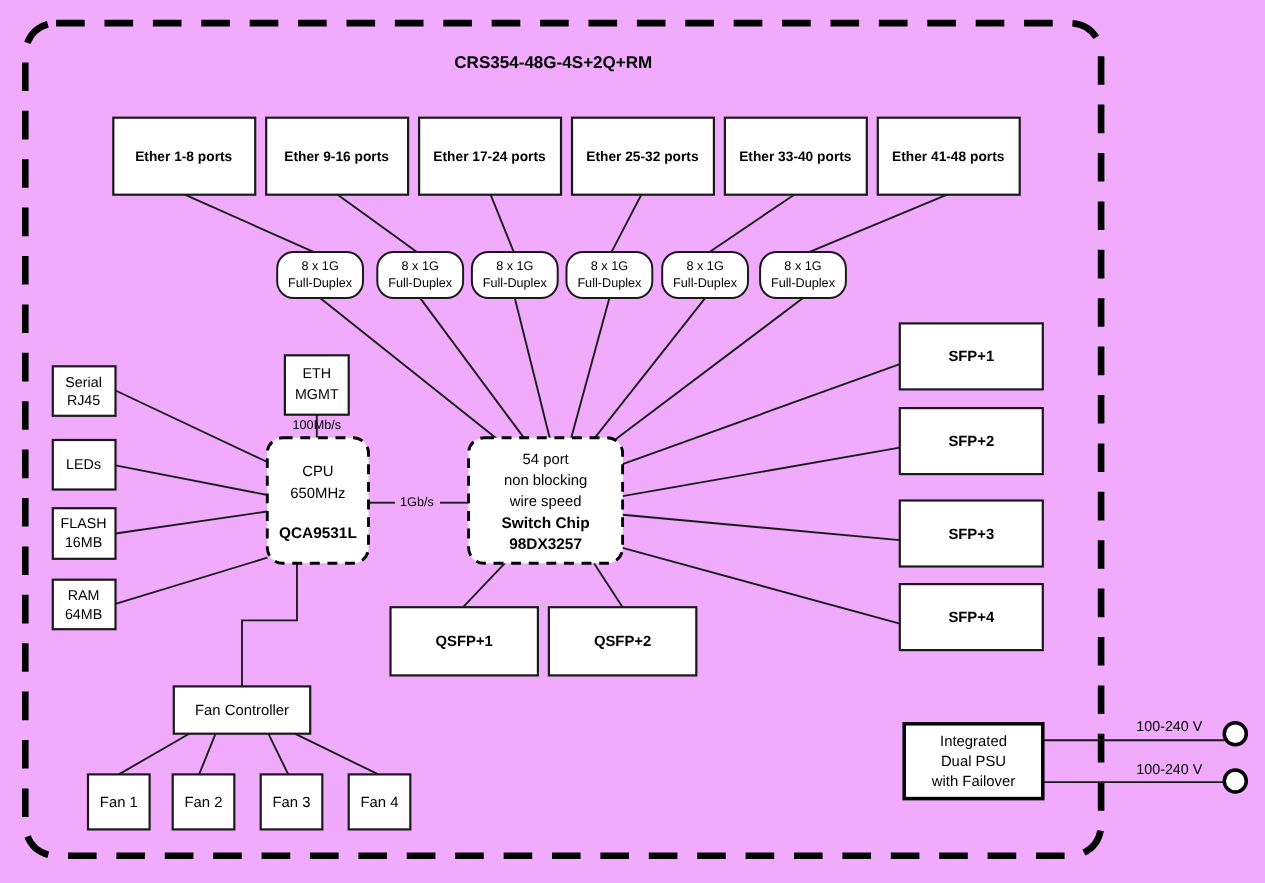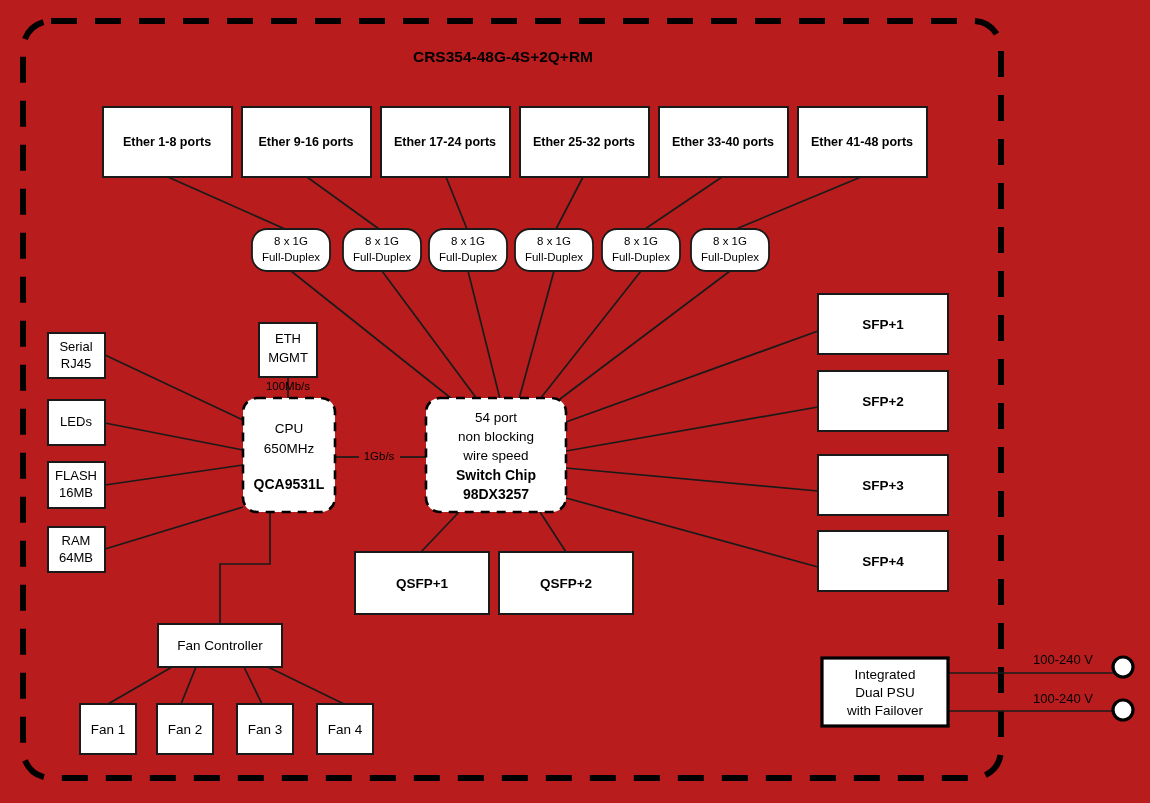--- a/index.html
+++ b/index.html
@@ -11,21 +11,21 @@
   body {
     width: 1150px;
     height: 803px;
     overflow: hidden;
     font-family: "Liberation Sans", sans-serif;
   }
   #diagram-root {
     position: relative;
     width: 1150px;
     height: 803px;
-    background: #b91c1c;
+    background: #f0abfc;
   }
   svg#block-diagram {
     display: block;
     width: 1150px;
     height: 803px;
   }
   .box-rect {
     fill: #ffffff;
     stroke: #1a1a1a;
     stroke-width: 2;

